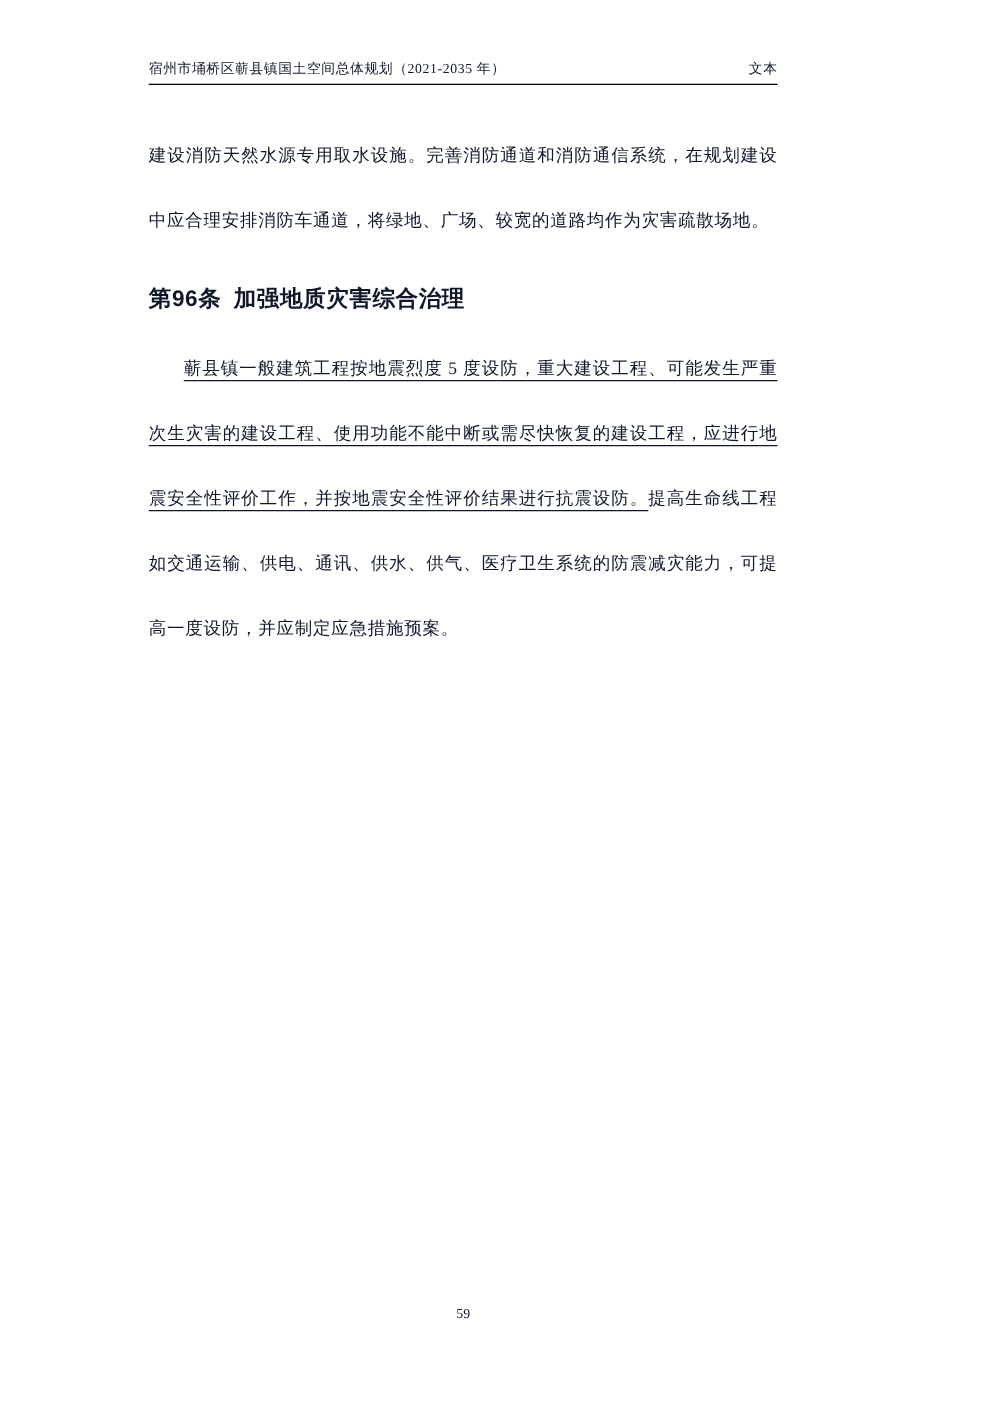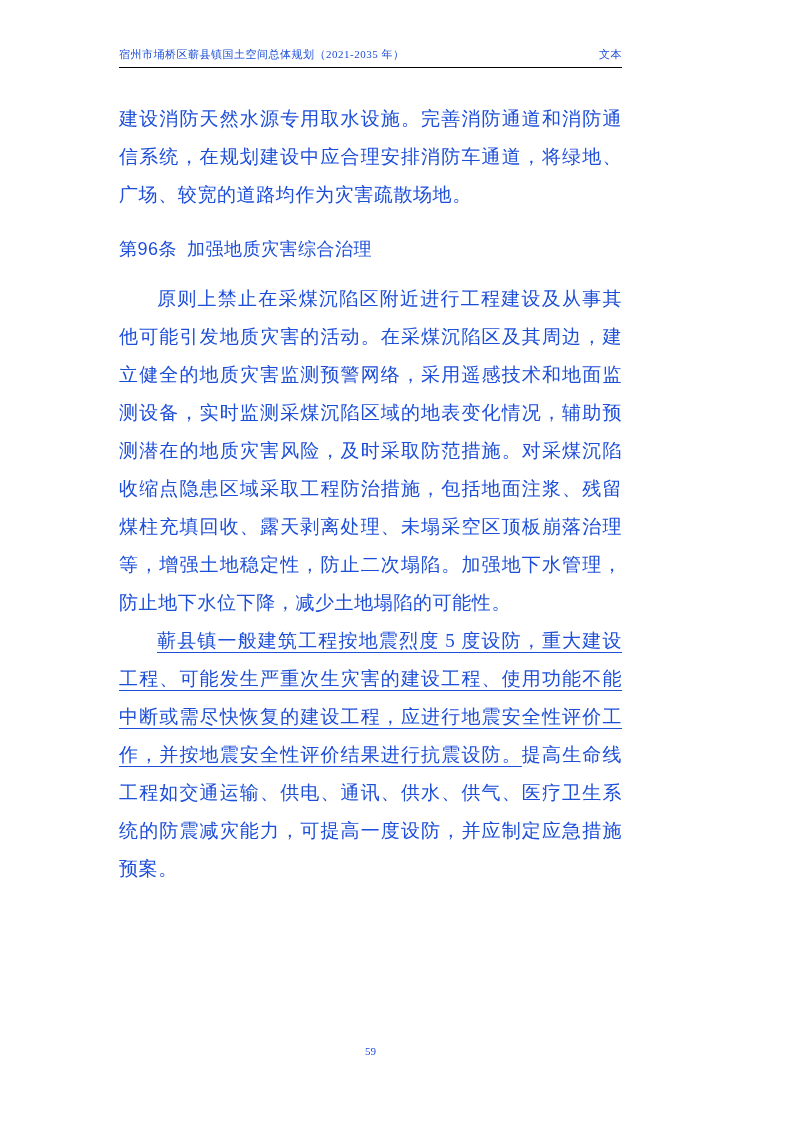--- a/index.html
+++ b/index.html
@@ -4,21 +4,21 @@
 <style>
   * { margin: 0; padding: 0; box-sizing: border-box; }
   html, body { background: #ffffff; }
   body { width: 794px; height: 1123px; overflow: hidden; }
 
   .page {
     position: relative;
     width: 741px;
     height: 1123px;
     background: #ffffff;
-    color: #1d4ed8;
+    color: #0f172a;
     font-family: "Liberation Serif", serif;
   }
 
   
   .page-header {
     position: absolute;
     left: 119px;
     right: 119px;
     top: 47px;
     display: flex;
@@ -34,31 +34,31 @@
 
   
   .content {
     position: absolute;
     left: 119px;
     right: 119px;
     top: 100px;
   }
 
   .body-p {
-    font-size: 19px;
-    line-height: 38px;
+    font-size: 14px;
+    line-height: 52px;
     text-align: justify;
     text-indent: 2em;
     letter-spacing: 0.6px;
   }
   .body-p.no-indent { text-indent: 0; }
 
   .article-heading {
     font-family: "Liberation Sans", sans-serif;
-    font-weight: normal;
+    font-weight: bold;
     font-size: 18px;
     line-height: 30px;
     margin: 20px 0 16px 0;
     letter-spacing: 0.5px;
   }
   .article-heading .art-num { margin-right: 0.55em; }
 
   .underlined {
     text-decoration: underline;
     text-decoration-thickness: 1px;
@@ -86,21 +86,20 @@
   </header>
 
   <main class="content">
 
     <p class="body-p no-indent">建设消防天然水源专用取水设施。完善消防通道和消防通信系统，在规划建设中应合理安排消防车通道，将绿地、广场、较宽的道路均作为灾害疏散场地。</p>
 
     <h2 class="article-heading">
       <span class="art-num">第96条</span><span class="art-title">加强地质灾害综合治理</span>
     </h2>
 
-    <p class="body-p">原则上禁止在采煤沉陷区附近进行工程建设及从事其他可能引发地质灾害的活动。在采煤沉陷区及其周边，建立健全的地质灾害监测预警网络，采用遥感技术和地面监测设备，实时监测采煤沉陷区域的地表变化情况，辅助预测潜在的地质灾害风险，及时采取防范措施。对采煤沉陷收缩点隐患区域采取工程防治措施，包括地面注浆、残留煤柱充填回收、露天剥离处理、未塌采空区顶板崩落治理等，增强土地稳定性，防止二次塌陷。加强地下水管理，防止地下水位下降，减少土地塌陷的可能性。</p>
 
 
     <p class="body-p"><span class="underlined">蕲县镇一般建筑工程按地震烈度 5 度设防，重大建设工程、可能发生严重次生灾害的建设工程、使用功能不能中断或需尽快恢复的建设工程，应进行地震安全性评价工作，并按地震安全性评价结果进行抗震设防。</span><span>提高生命线工程如交通运输、供电、通讯、供水、供气、医疗卫生系统的防震减灾能力，可提高一度设防，并应制定应急措施预案。</span></p>
 
 
   </main>
 
   <footer class="page-footer">
     <span>59</span>
   </footer>

